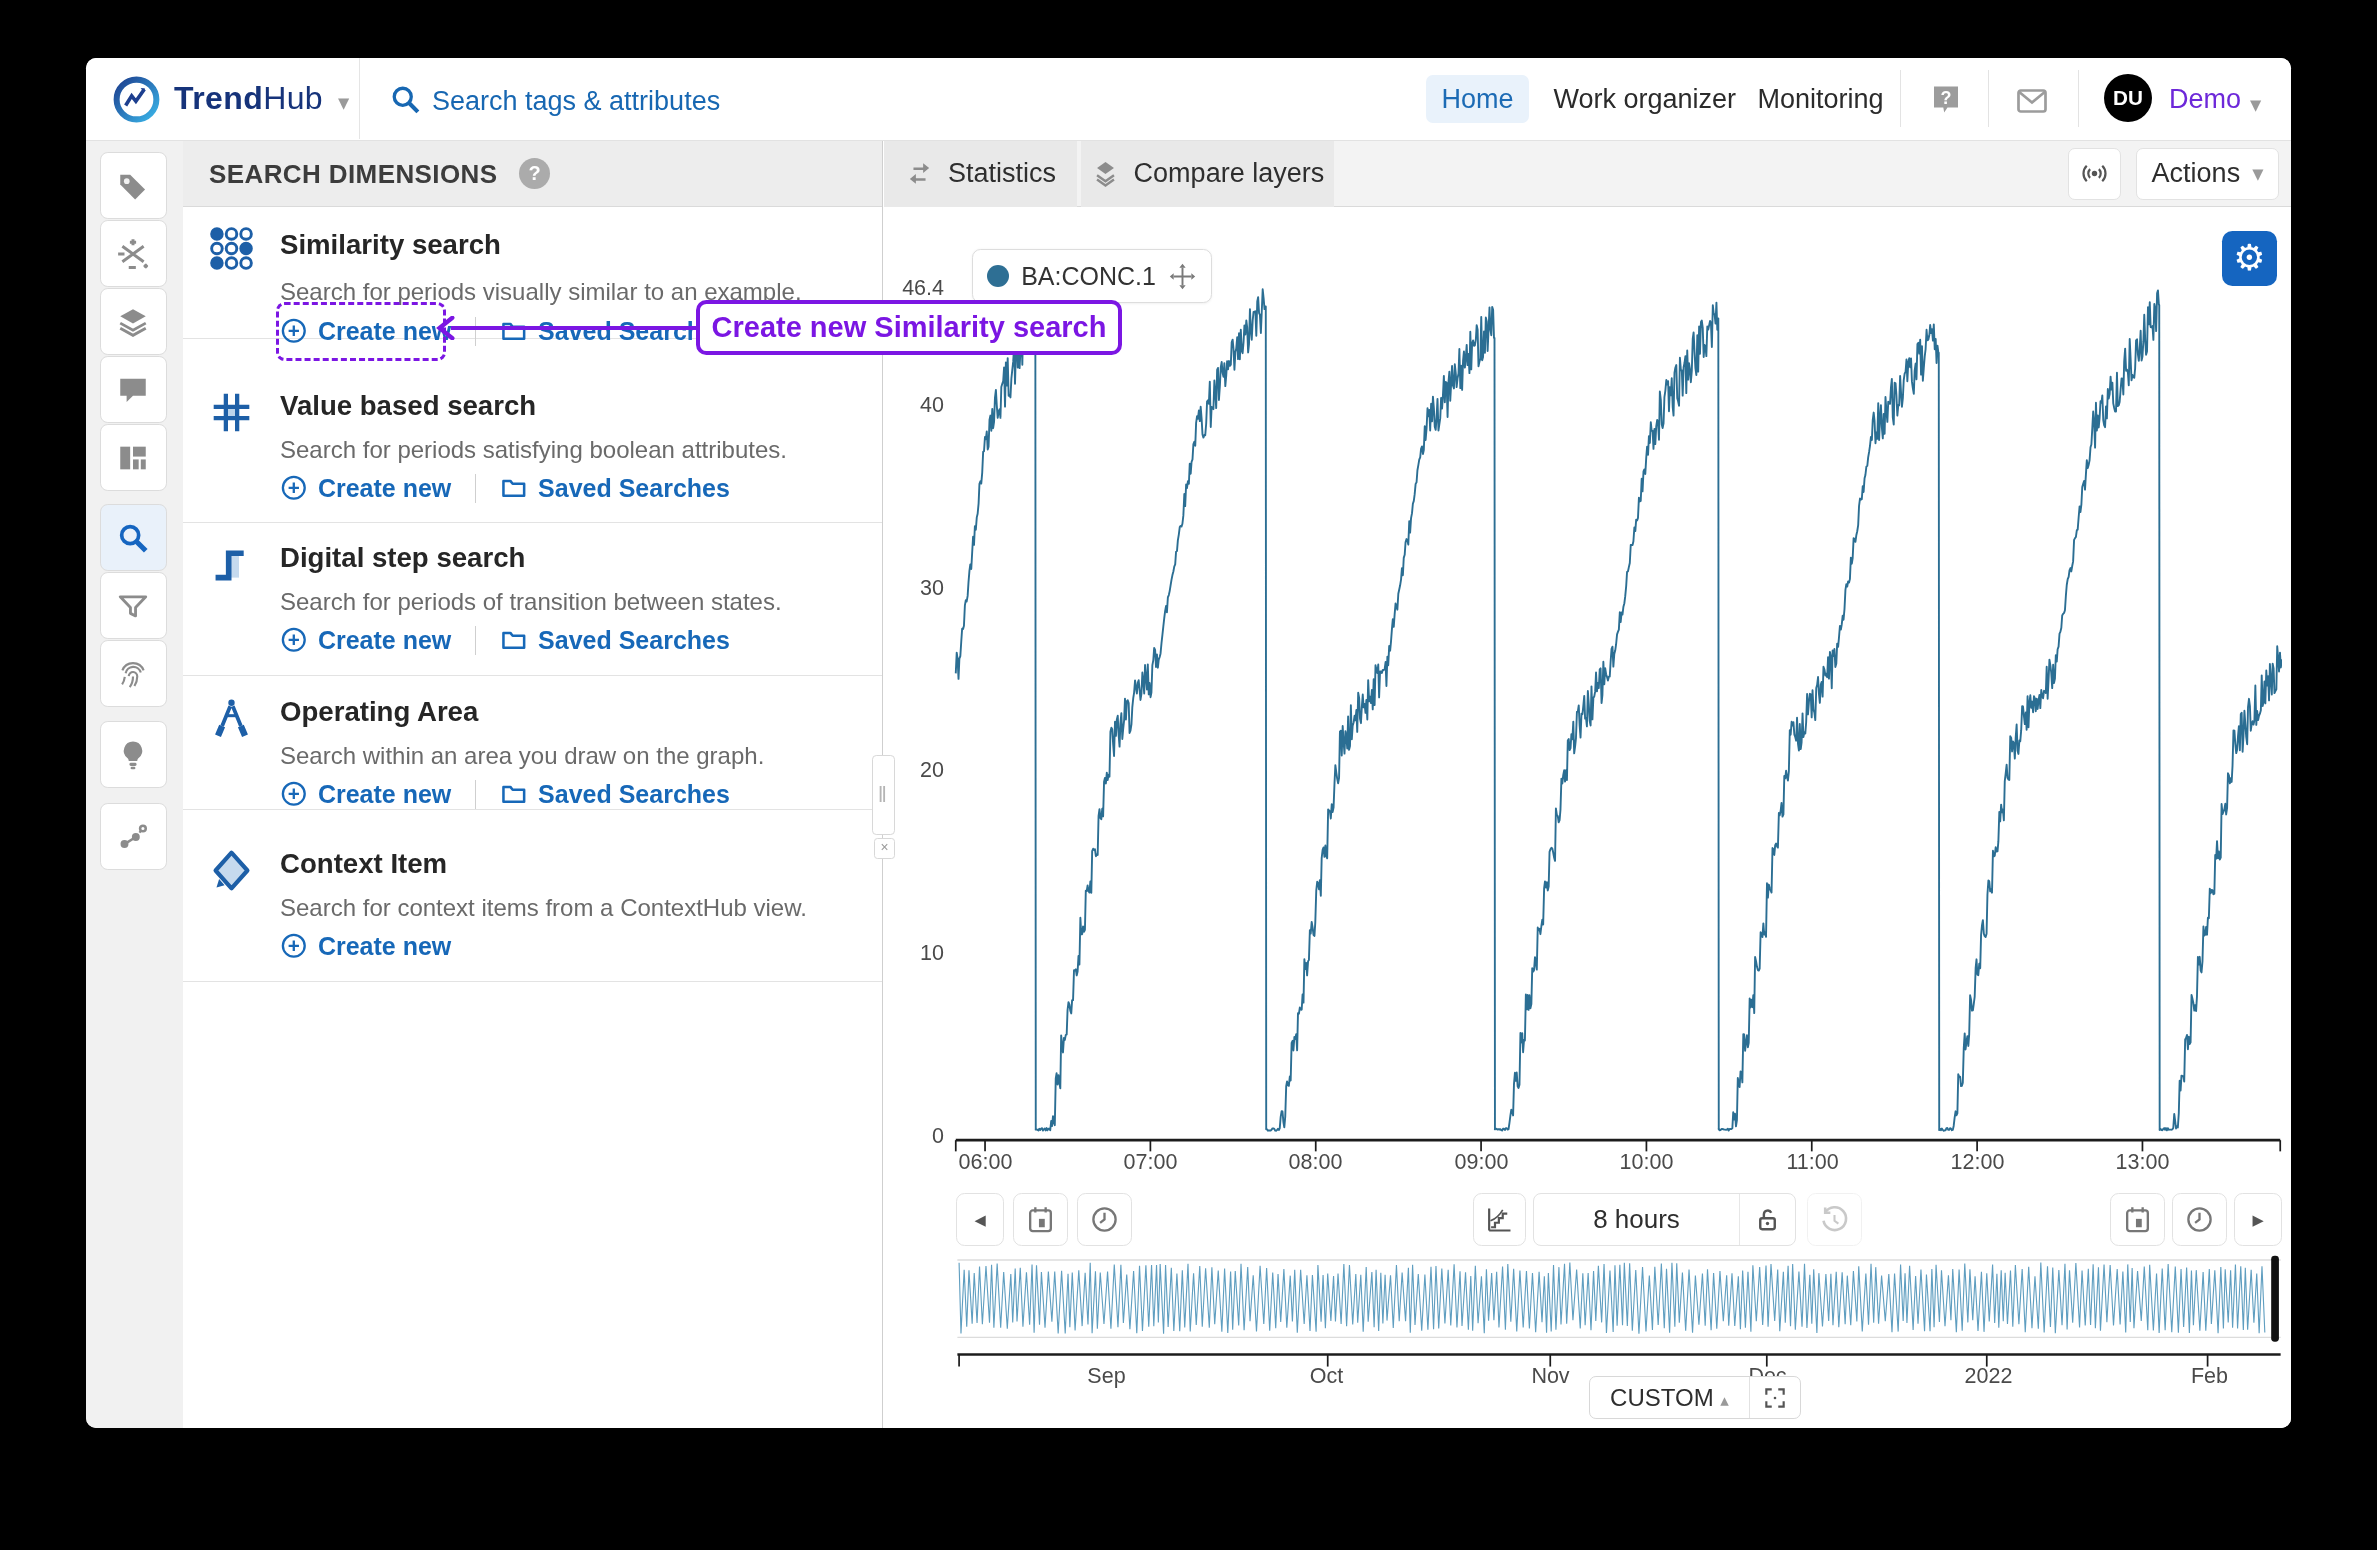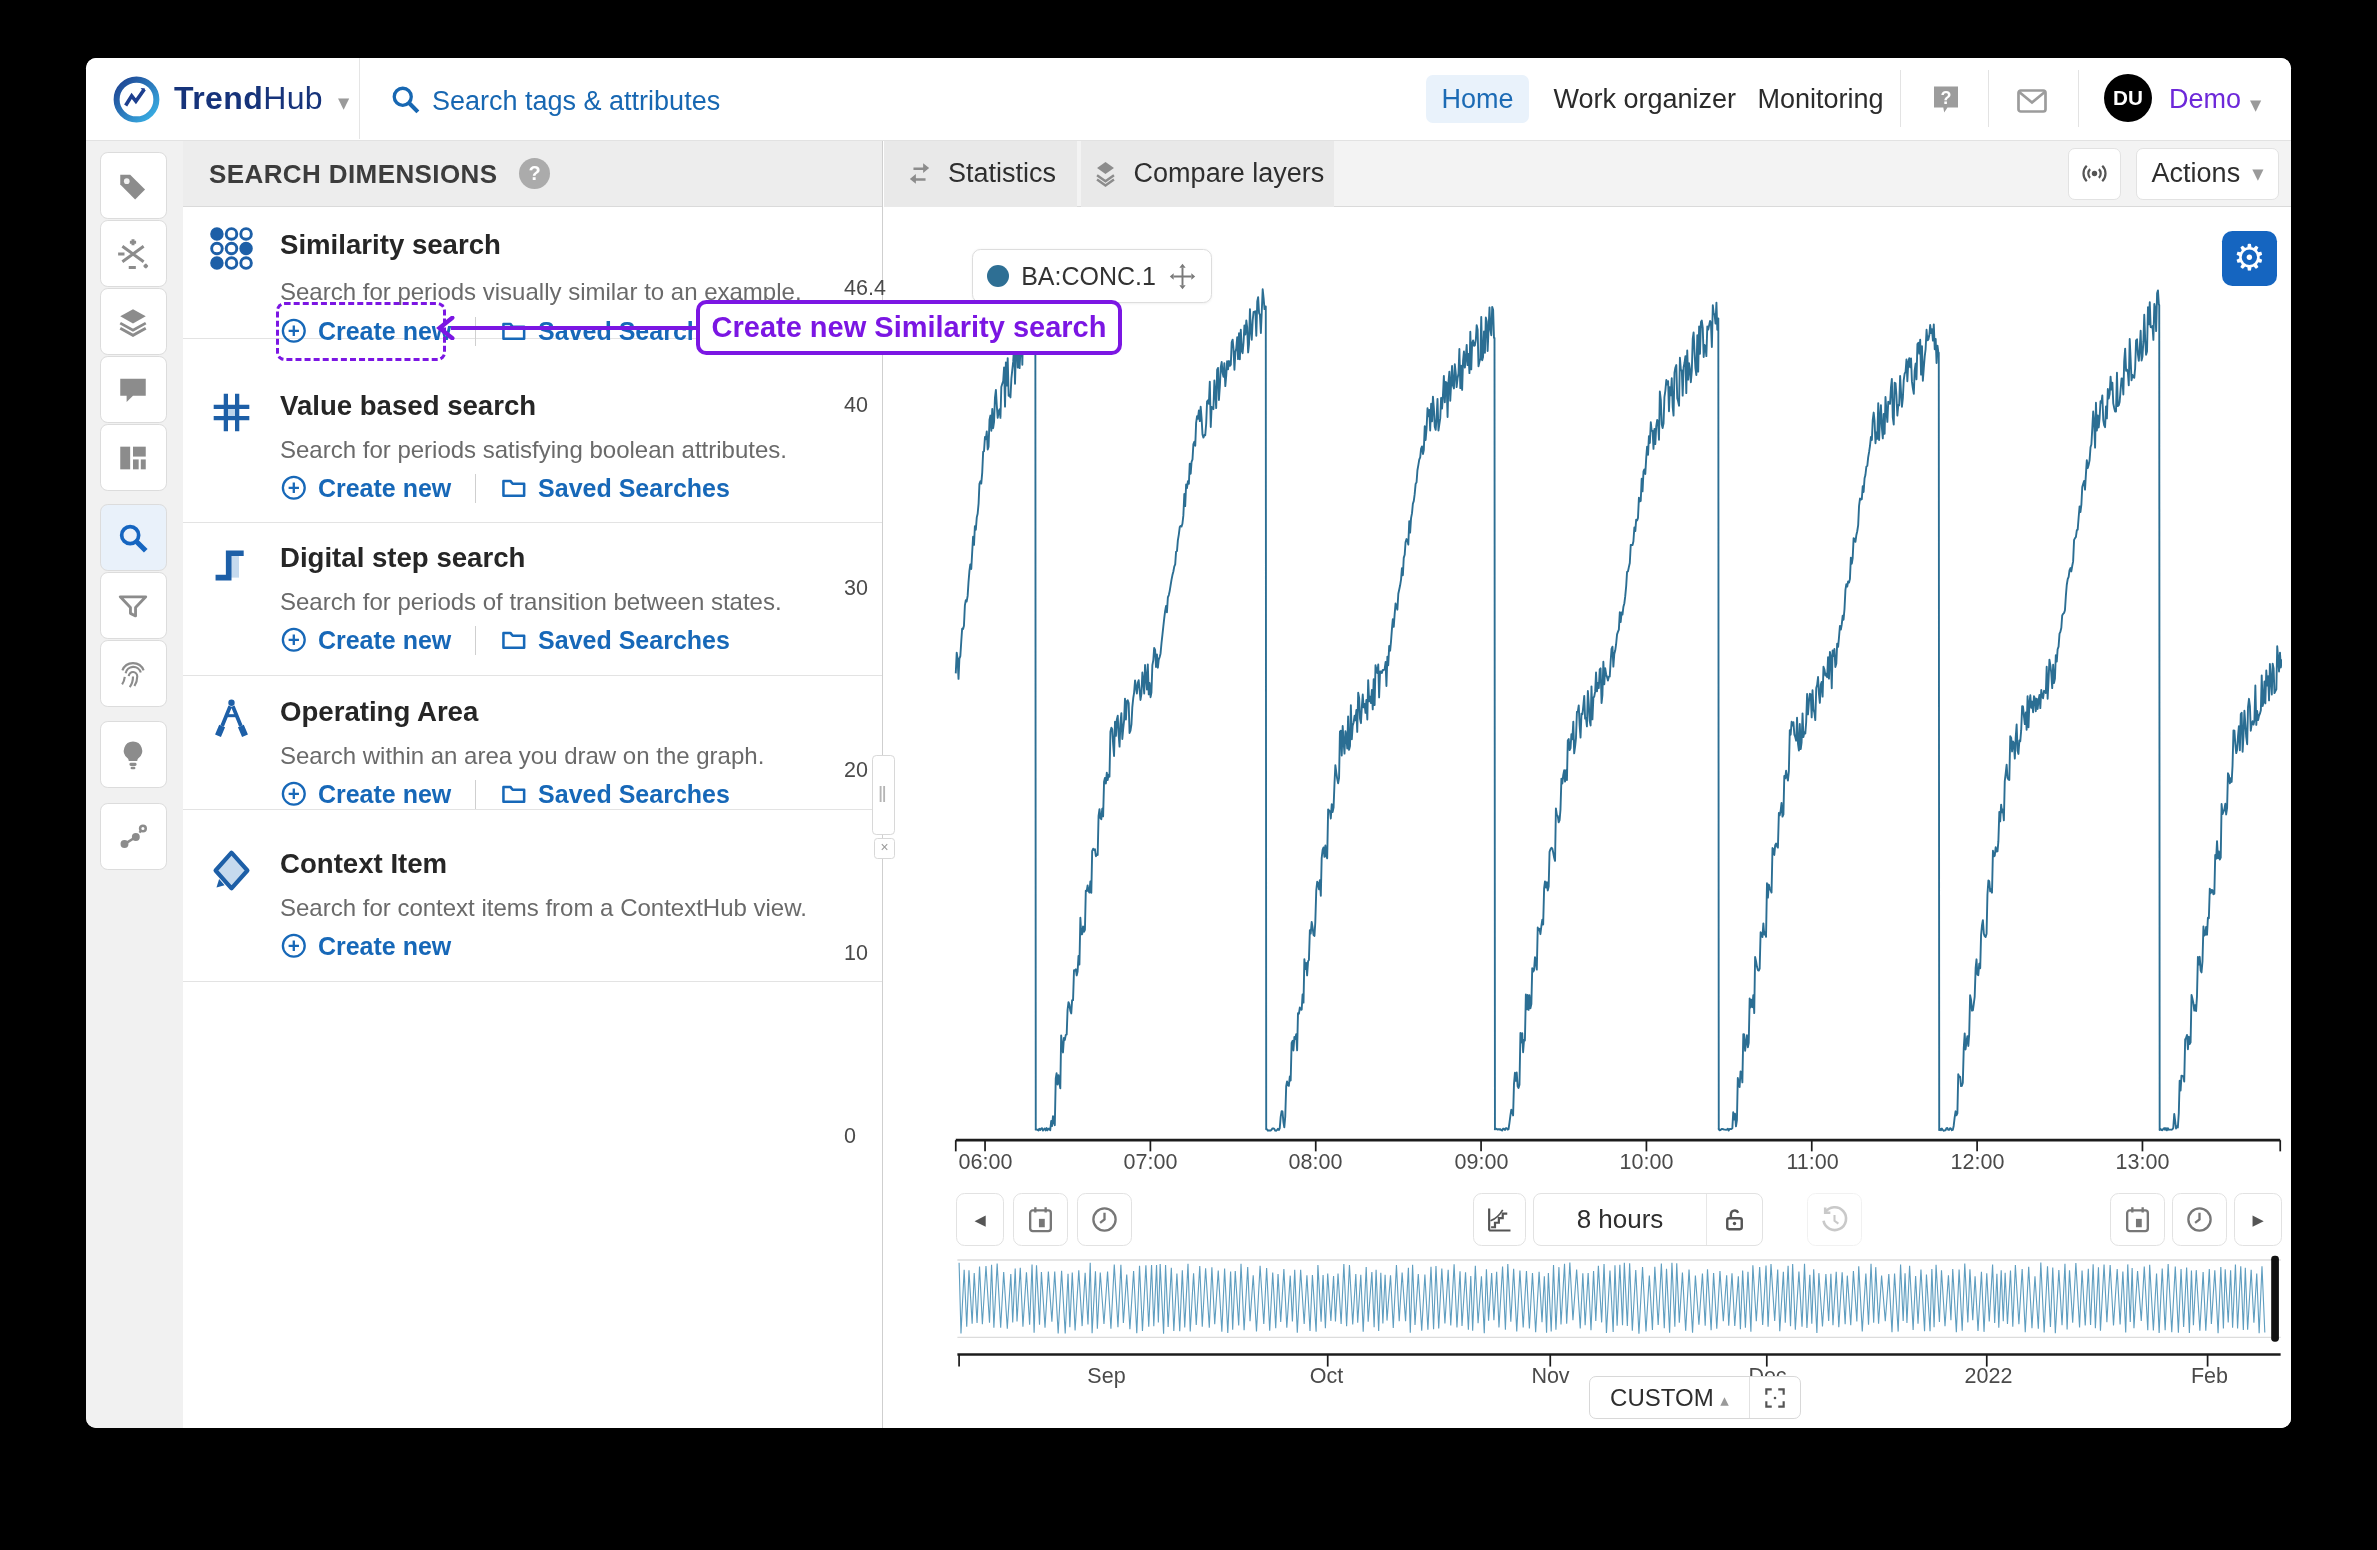--- a/index.html
+++ b/index.html
@@ -49,29 +49,29 @@
   #tab-stats{left:0;width:193px;} #tab-compare{left:197px;width:253px;}
   .hbtn{position:absolute;top:7.8px;height:52px;background:#fff;border:0.9px solid #e2e2e2;border-radius:6.9px;display:flex;align-items:center;justify-content:center;box-sizing:border-box;}
   #live-btn{left:1184px;width:53px;}
   #actions-btn{left:1252px;width:143px;gap:12px;font-size:27px;color:#2e2e2e;}
   #chart-card{position:absolute;left:0;top:67px;right:0;bottom:0;background:#fff;}
   
   #tag-chip{position:absolute;left:886px;top:191px;height:52px;background:#fff;border:0.9px solid #ddd;border-radius:8.6px;display:flex;align-items:center;padding:0 13.8px;gap:12px;z-index:8;box-shadow:0 0.9px 2.6px rgba(0,0,0,.06);}
   #tag-dot{width:22.4px;height:22.4px;border-radius:50%;background:#2e6f94;}
   #tag-label{font-size:25px;color:#333;}
   #gear-btn{position:absolute;left:2136px;top:173px;width:55px;height:55px;background:#1565c0;border-radius:10.3px;color:#fff;font-size:36px;text-align:center;line-height:53px;z-index:8;}
-  .ylab{position:absolute;width:100px;left:758px;font-size:21.5px;color:#4a4a4a;z-index:3;}
+  .ylab{position:absolute;width:100px;left:758px;text-align:right;font-size:21.5px;color:#4a4a4a;z-index:3;}
   .xlab{position:absolute;width:103px;text-align:center;font-size:21.5px;color:#4a4a4a;top:1092px;z-index:3;}
   .mlab{position:absolute;width:95px;text-align:center;font-size:21.5px;color:#4a4a4a;top:1306px;z-index:3;}
   #plot-svg{position:absolute;left:868px;top:221px;z-index:2;}
   #ov-svg{position:absolute;left:868px;top:1196px;z-index:2;}
   
   .tbtn{position:absolute;top:1135px;height:53px;background:#fff;border:0.9px solid #e2e2e2;border-radius:8.6px;display:flex;align-items:center;justify-content:center;box-sizing:border-box;z-index:4;}
   .tbtn svg{width:31px;height:31px;}
-  #dur-group{position:absolute;left:1447px;top:1135px;width:230px;height:53px;background:#fff;border:0.9px solid #e2e2e2;border-radius:8px;display:flex;align-items:center;box-sizing:border-box;z-index:4;}
+  #dur-group{position:absolute;left:1447px;top:1135px;width:263px;height:53px;background:#fff;border:0.9px solid #e2e2e2;border-radius:8px;display:flex;align-items:center;box-sizing:border-box;z-index:4;}
   #dur-label{flex:1;text-align:center;font-size:26px;color:#2e2e2e;}
   #dur-lock{width:55px;height:100%;border-left:0.9px solid #e7e7e7;display:flex;align-items:center;justify-content:center;}
   
   #zoom-seg{position:absolute;left:880px;top:1318px;height:43px;display:flex;border:0.9px solid #d8d8d8;border-radius:6.9px;overflow:hidden;background:#fff;z-index:4;}
   .zcell{width:60px;text-align:center;line-height:41px;font-size:24px;color:#2e2e2e;border-left:0.9px solid #e2e2e2;}
   .zcell:first-child{border-left:none;}
   .zcell.active{background:#e8f1fb;color:#1c6bb5;}
   #custom-group{position:absolute;left:1503px;top:1318px;width:212px;height:43px;background:#fff;border:0.9px solid #d8d8d8;border-radius:6.9px;display:flex;align-items:center;box-sizing:border-box;z-index:4;}
   #custom-label{flex:1;text-align:center;font-size:24px;color:#2e2e2e;}
   #custom-expand{width:50px;height:100%;border-left:0.9px solid #e2e2e2;display:flex;align-items:center;justify-content:center;}

